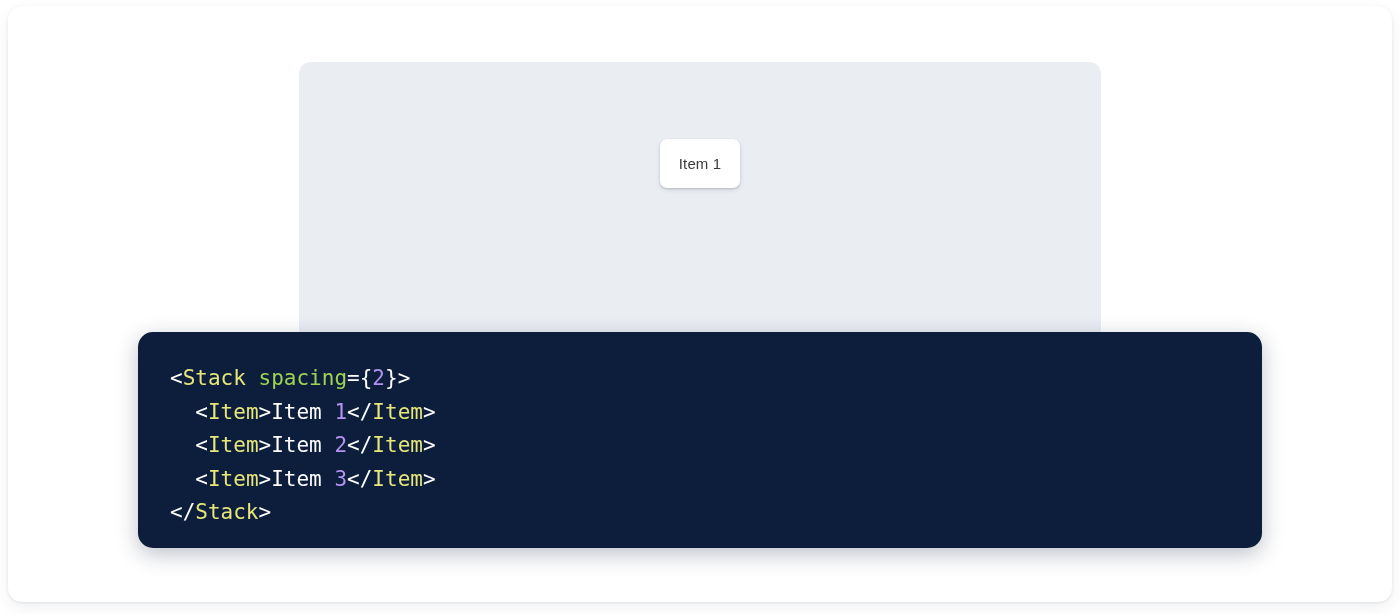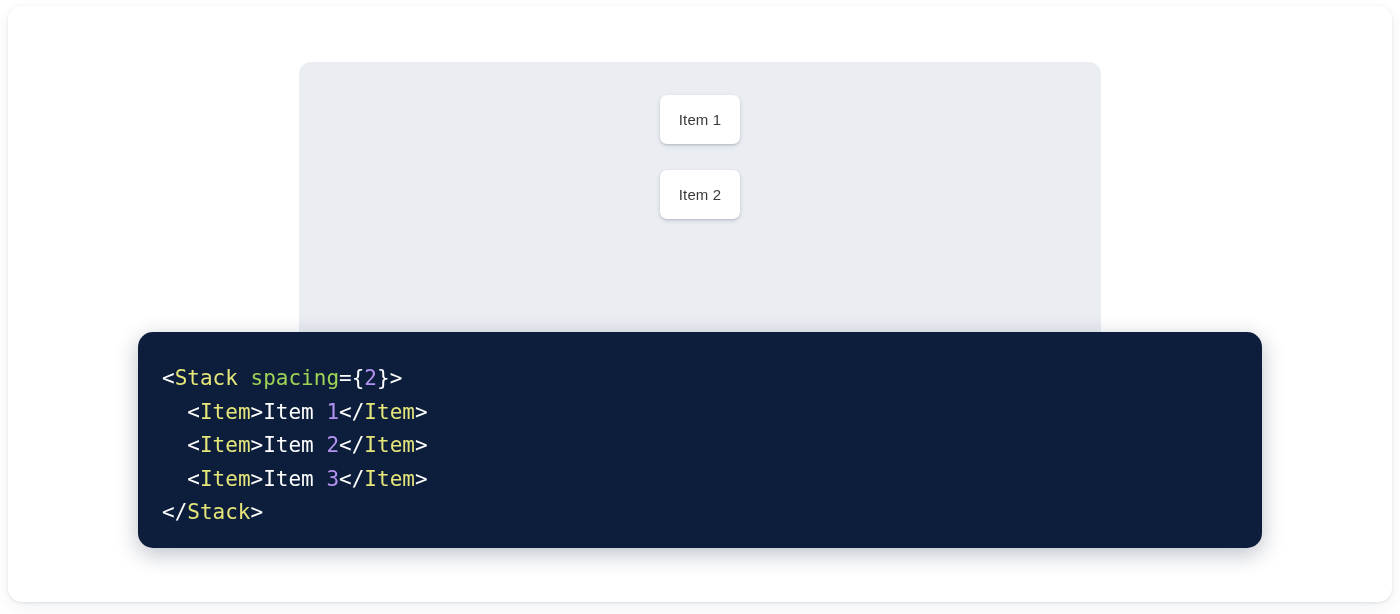--- a/index.html
+++ b/index.html
@@ -61,33 +61,34 @@
     background: #ffffff;
     border-radius: 7px;
     display: flex;
     align-items: center;
     justify-content: center;
     font-size: 15px;
     color: #3a3a3a;
     letter-spacing: 0.1px;
     box-shadow: 0 1px 2px rgba(25, 35, 55, 0.18),
                 0 2px 5px rgba(25, 35, 55, 0.10);
+    margin-top: 44px;
   }
 
   
   .code-card {
     position: absolute;
     left: 130px;
     top: 326px;
     width: 1124px;
     height: 216px;
     background: #0c1e3b;
     border-radius: 15px;
     box-shadow: 0 6px 22px rgba(12, 30, 59, 0.28);
-    padding: 30px 0 0 24px;
+    padding: 30px 0 0 32px;
   }
 
   .code-block {
     font-family: "DejaVu Sans Mono", "Liberation Mono", monospace;
     font-size: 21px;
     line-height: 33.6px;
     white-space: pre;
     color: #ffffff;
     margin: 0;
   }
@@ -101,23 +102,20 @@
 </head>
 <body>
 
 <div class="page-frame">
 
   <div class="preview-panel">
     <div class="stack" id="stack-container">
         <div class="stack-item">
           <span>Item 1</span>
         </div>
-        <div class="stack-item">
-          <span>Item 2</span>
-        </div>
       </div>
   </div>
 
   <div class="code-card">
     <pre class="code-block" id="code-block"><span><span class="tok-punct">&lt;</span><span class="tok-tag">Stack</span><span class="tok-punct"> </span><span class="tok-attr">spacing</span><span class="tok-punct">=</span><span class="tok-punct">{</span><span class="tok-num">2</span><span class="tok-punct">}</span><span class="tok-punct">&gt;</span></span>
 <span><span class="tok-punct">  </span><span class="tok-punct">&lt;</span><span class="tok-tag">Item</span><span class="tok-punct">&gt;</span><span class="tok-text">Item </span><span class="tok-num">1</span><span class="tok-punct">&lt;/</span><span class="tok-tag">Item</span><span class="tok-punct">&gt;</span></span>
 <span><span class="tok-punct">  </span><span class="tok-punct">&lt;</span><span class="tok-tag">Item</span><span class="tok-punct">&gt;</span><span class="tok-text">Item </span><span class="tok-num">2</span><span class="tok-punct">&lt;/</span><span class="tok-tag">Item</span><span class="tok-punct">&gt;</span></span>
 <span><span class="tok-punct">  </span><span class="tok-punct">&lt;</span><span class="tok-tag">Item</span><span class="tok-punct">&gt;</span><span class="tok-text">Item </span><span class="tok-num">3</span><span class="tok-punct">&lt;/</span><span class="tok-tag">Item</span><span class="tok-punct">&gt;</span></span>
 <span><span class="tok-punct">&lt;/</span><span class="tok-tag">Stack</span><span class="tok-punct">&gt;</span></span></pre>
   </div>

